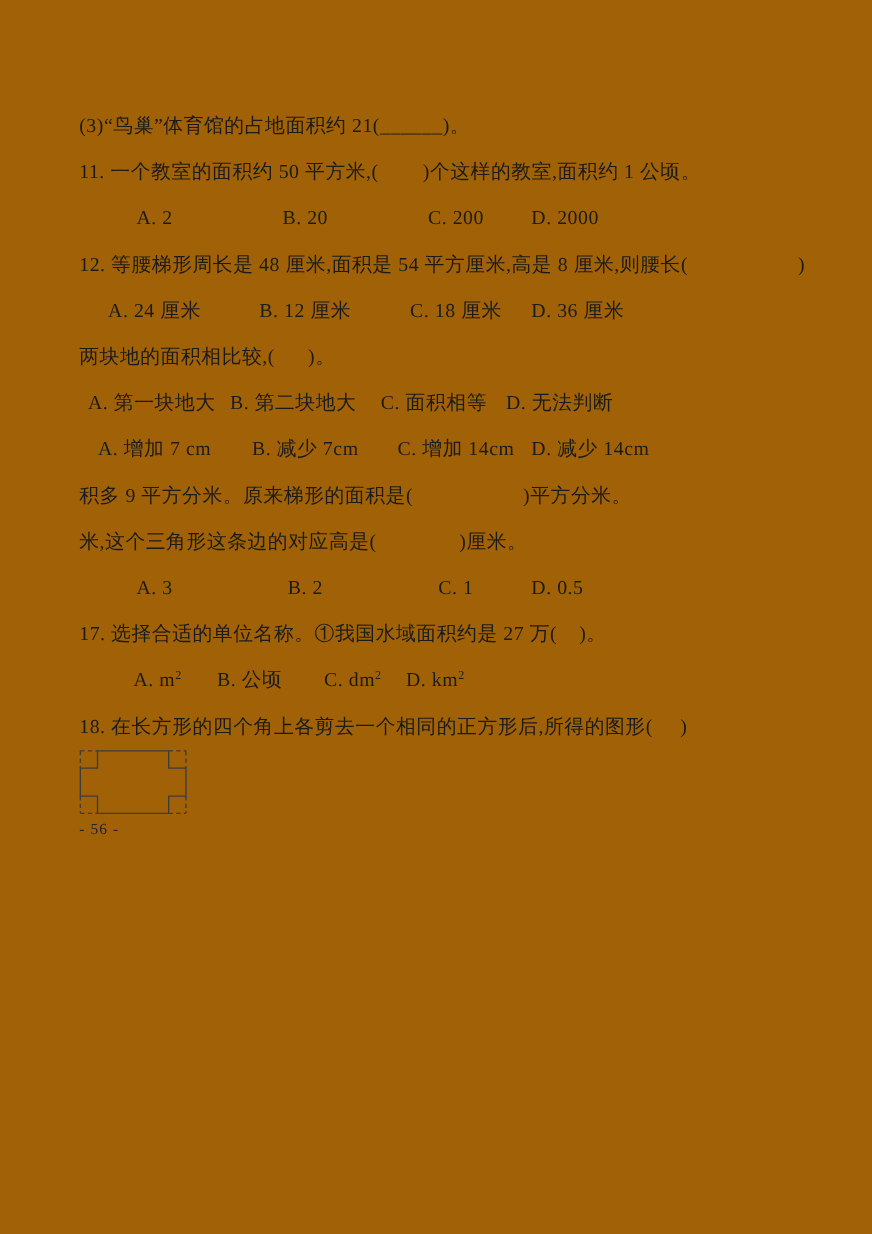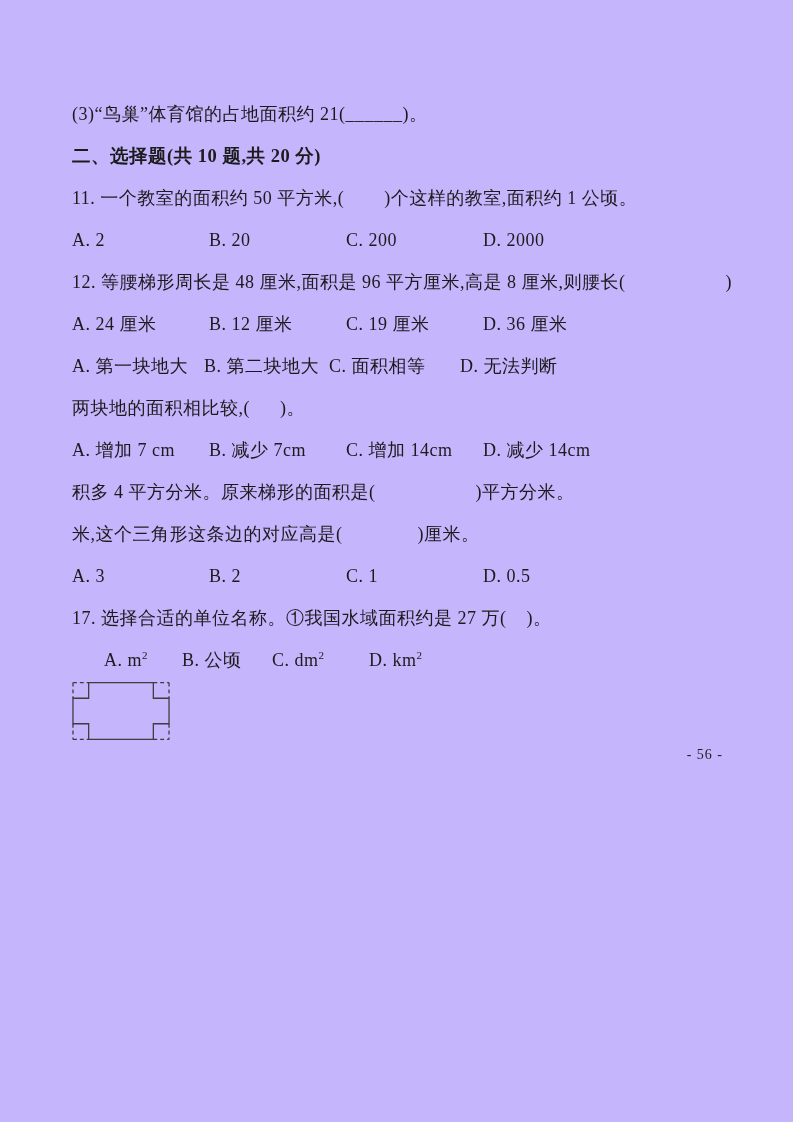--- a/index.html
+++ b/index.html
@@ -1,84 +1,84 @@
 <!DOCTYPE html>
 <html><head>
 <meta charset="utf-8">
 <style>
   html,body { margin:0; padding:0; background:#ffffff; }
   .page {
     position:relative;
     width:793px; height:1122px;
-    background:#c4b5fd;
+    background:#a16207;
     box-sizing:border-box;
     padding:93px 70px 0 72px;
     font-family:"Liberation Serif","DejaVu Serif",serif;
     color:#1b1b1b;
     overflow:hidden;
   }
   .line {
     margin:0; padding:0;
     height:42px; line-height:42px;
     font-size:18px;
     letter-spacing:0.5px;
     white-space:pre;
     overflow:visible;
   }
   .section-title { font-weight:700; font-size:18.5px; }
   .opts { white-space:normal; }
-  .opt { display:inline-block; white-space:pre; vertical-align:top; }
+  .opt { display:inline-block; white-space:pre; vertical-align:top;text-align:center; }
   
   .opts-wide .opt:nth-child(-n+3) { width:137px; }
   
   .opts-13 .opt:nth-child(1) { width:132px; }
   .opts-13 .opt:nth-child(2) { width:125px; }
   .opts-13 .opt:nth-child(3) { width:131px; }
   
   .opts-17 .opt:nth-child(1) { width:78px;margin-left:32px; }
   .opts-17 .opt:nth-child(2) { width:90px; }
   .opts-17 .opt:nth-child(3) { width:97px; }
   sup { font-size:11px; line-height:0; letter-spacing:0; }
   .figure-wrap { height:60px; margin:0; padding:0; }
   .page-num {
     margin-top:6px;
-    text-align:right;
+    text-align:left;
     font-size:14px;
     letter-spacing:1px;
     color:#222;
   }
 </style>
 </head>
 <body>
 
 <div class="page">
 
   <p class="line">(3)“鸟巢”体育馆的占地面积约 21(______)。</p>
 
-  <p class="line section-title">二、选择题(共 10 题,共 20 分)</p>
 
   <p class="line">11. 一个教室的面积约 50 平方米,(        )个这样的教室,面积约 1 公顷。</p>
   <p class="line opts opts-wide"><span class="opt">A. 2</span><span class="opt">B. 20</span><span class="opt">C. 200</span><span class="opt">D. 2000</span></p>
 
-  <p class="line">12. 等腰梯形周长是 48 厘米,面积是 96 平方厘米,高是 8 厘米,则腰长(                    )</p>
-  <p class="line opts opts-wide"><span class="opt">A. 24 厘米</span><span class="opt">B. 12 厘米</span><span class="opt">C. 19 厘米</span><span class="opt">D. 36 厘米</span></p>
+  <p class="line">12. 等腰梯形周长是 48 厘米,面积是 54 平方厘米,高是 8 厘米,则腰长(                    )</p>
+  <p class="line opts opts-wide"><span class="opt">A. 24 厘米</span><span class="opt">B. 12 厘米</span><span class="opt">C. 18 厘米</span><span class="opt">D. 36 厘米</span></p>
 
+  <p class="line">两块地的面积相比较,(      )。</p>
   <p class="line opts opts-13"><span class="opt">A. 第一块地大</span><span class="opt">B. 第二块地大</span><span class="opt">C. 面积相等</span><span class="opt">D. 无法判断</span></p>
-  <p class="line">两块地的面积相比较,(      )。</p>
 
   <p class="line opts opts-wide"><span class="opt">A. 增加 7 cm</span><span class="opt">B. 减少 7cm</span><span class="opt">C. 增加 14cm</span><span class="opt">D. 减少 14cm</span></p>
 
-  <p class="line">积多 4 平方分米。原来梯形的面积是(                    )平方分米。</p>
+  <p class="line">积多 9 平方分米。原来梯形的面积是(                    )平方分米。</p>
 
   <p class="line">米,这个三角形这条边的对应高是(               )厘米。</p>
   <p class="line opts opts-wide"><span class="opt">A. 3</span><span class="opt">B. 2</span><span class="opt">C. 1</span><span class="opt">D. 0.5</span></p>
 
   <p class="line">17. 选择合适的单位名称。①我国水域面积约是 27 万(    )。</p>
   <p class="line opts opts-17"><span class="opt"><span>A. m</span><sup>2</sup></span><span class="opt"><span>B. 公顷</span><sup></sup></span><span class="opt"><span>C. dm</span><sup>2</sup></span><span class="opt"><span>D. km</span><sup>2</sup></span></p>
 
+  <p class="line">18. 在长方形的四个角上各剪去一个相同的正方形后,所得的图形(     )</p>
 
   <div class="figure-wrap">
     <svg width="98" height="60" viewBox="0 0 100 60">
 
       <path d="M17,1 H83 V17 H99 V43 H83 V59 H17 V43 H1 V17 H17 Z" fill="none" stroke="#3d3d3d" stroke-width="1.3"></path>
 
       <path d="M1,1 H17 M1,1 V17 M83,1 H99 M99,1 V17 M1,43 V59 M1,59 H17 M99,43 V59 M83,59 H99" fill="none" stroke="#3d3d3d" stroke-width="1.3" stroke-dasharray="4 3"></path>
     </svg>
   </div>
 

